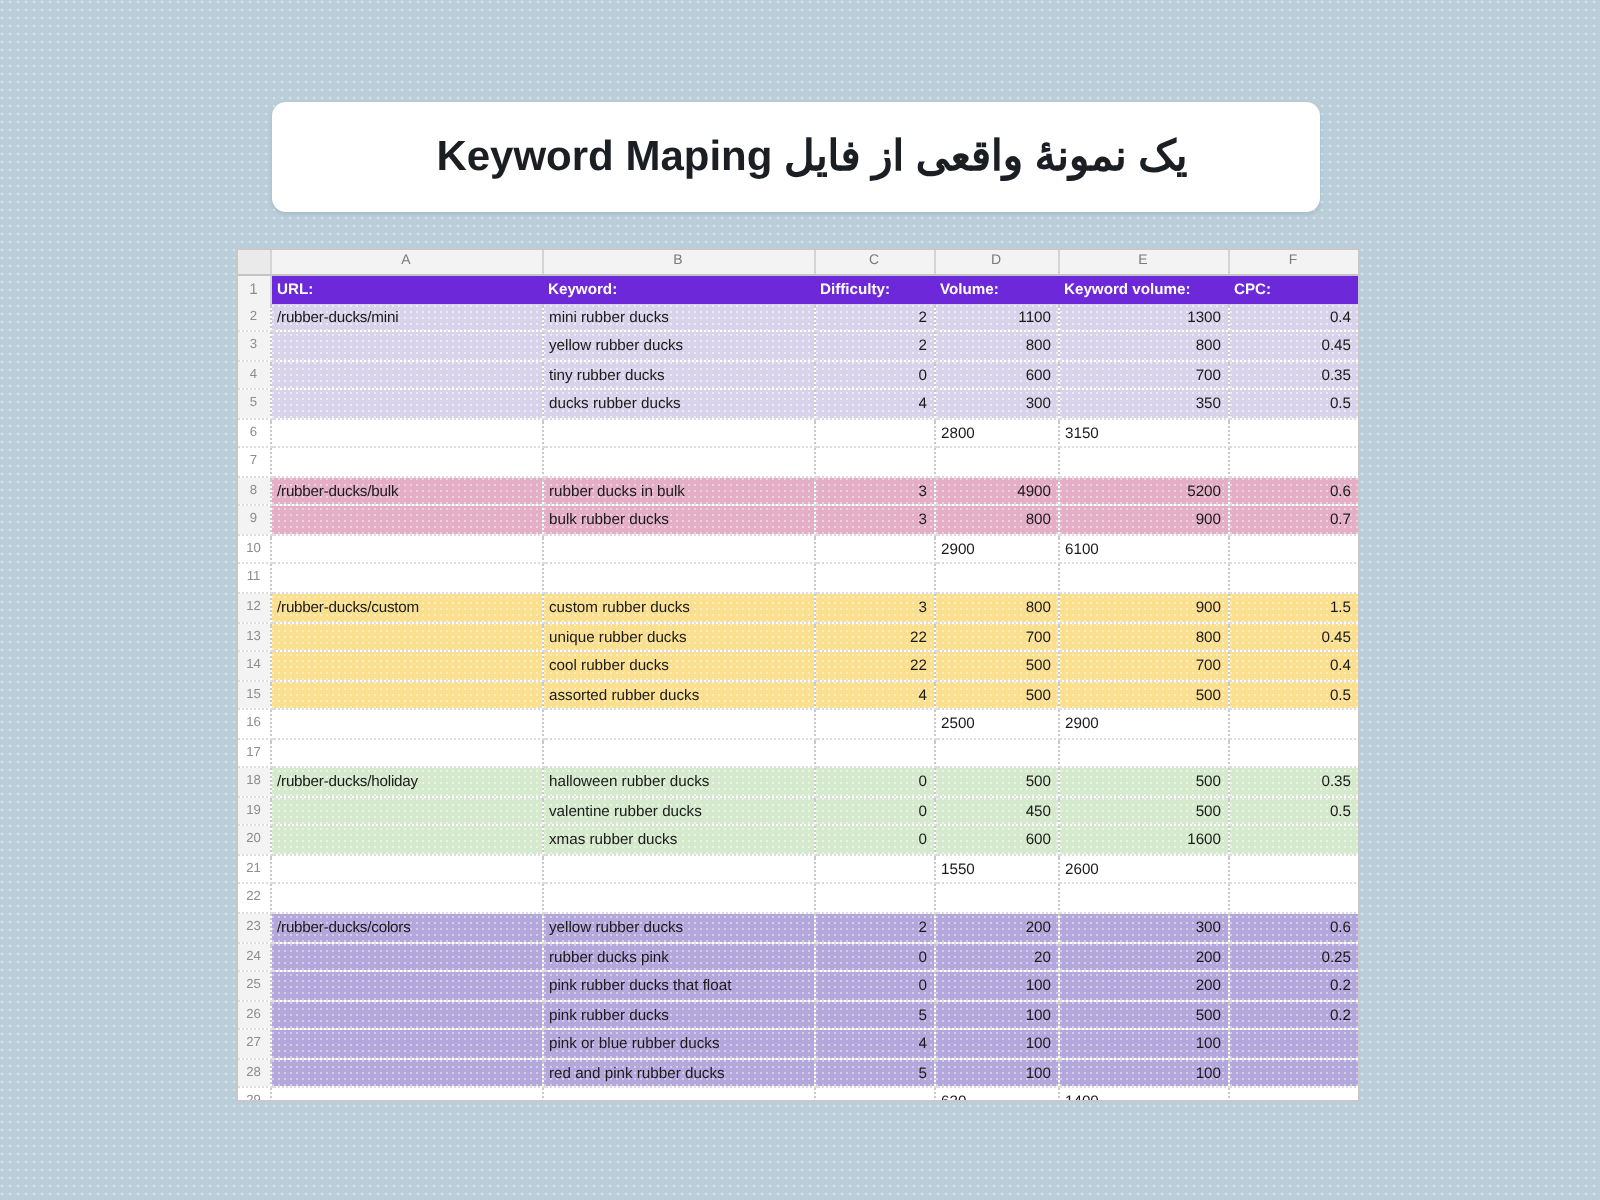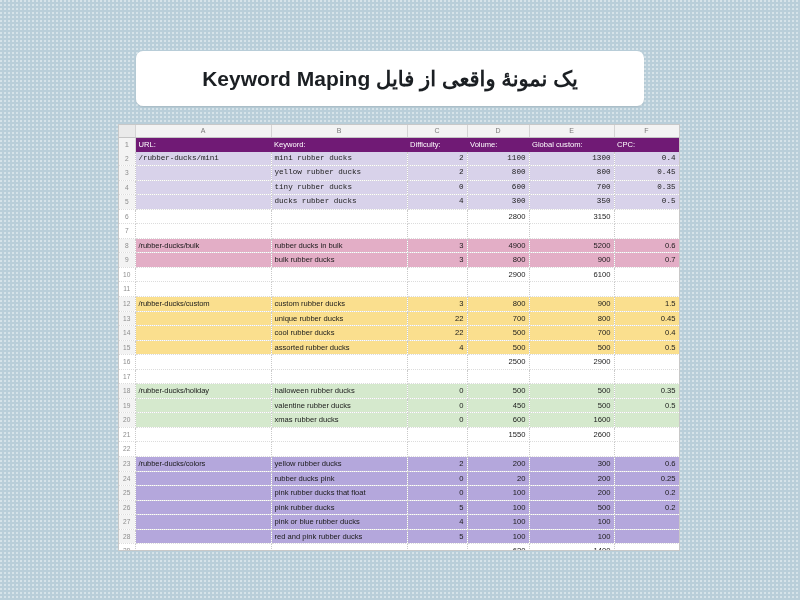--- a/index.html
+++ b/index.html
@@ -24,20 +24,21 @@
     left: 136px;
     top: 51px;
     width: 508px;
     height: 55px;
     background: #ffffff;
     border-radius: 7px;
     display: flex;
     align-items: center;
     justify-content: center;
     box-shadow: 0 1px 2px rgba(0,0,0,0.10);
+    padding-left: 16px;
   }
   #title-text {
     direction: rtl;
     unicode-bidi: plaintext;
     font-size: 21px;
     font-weight: bold;
     color: #1b1f23;
     letter-spacing: 0px;
     white-space: nowrap;
   }
@@ -100,42 +101,42 @@
     background: #f3f3f3;
     color: #8d8d8d;
     text-align: center;
     font-size: 6.6px;
     border-right: 1px solid #d4d4d4;
     border-bottom: 1px solid #e2e2e2;
   }
 
   
   tr.hdr td {
-    background: #701a75;
+    background: #6d28d9;
     color: #ffffff;
-    font-weight: normal;
+    font-weight: bold;
     font-size: 7.6px;
     border-right: none;
     border-bottom: none;
   }
   tr.hdr td.rownum {
     background: #f3f3f3;
     color: #8d8d8d;
     font-weight: normal;
     border-right: 1px solid #d4d4d4;
   }
 
   
   .num { text-align: right; }
   .url { font-weight: bold; letter-spacing: -0.1px; }
-  .tot { font-weight: bold; text-align: right; }
+  .tot { font-weight: bold; text-align: left; }
 
   
   .tint { background-repeat: repeat; background-size: 3px 3px; }
-  .t-mini   { background-color: #d8d2ea; background-image: radial-gradient(circle at 1px 1px, rgba(255,255,255,0.55) 0.6px, transparent 0.7px); font-family: Liberation Mono, monospace; }
+  .t-mini   { background-color: #d8d2ea; background-image: radial-gradient(circle at 1px 1px, rgba(255,255,255,0.55) 0.6px, transparent 0.7px); }
   .t-bulk   { background-color: #e3aec6; background-image: radial-gradient(circle at 1px 1px, rgba(255,255,255,0.42) 0.6px, transparent 0.7px); }
   .t-custom { background-color: #fadf8e; background-image: radial-gradient(circle at 1px 1px, rgba(255,255,255,0.45) 0.6px, transparent 0.7px); }
   .t-holiday{ background-color: #d5e9cd; background-image: radial-gradient(circle at 1px 1px, rgba(255,255,255,0.5) 0.6px, transparent 0.7px); }
   .t-colors { background-color: #b4a7dc; background-image: radial-gradient(circle at 1px 1px, rgba(255,255,255,0.42) 0.6px, transparent 0.7px); margin-top: 18px; }
 
   tr.blank td { background: #ffffff; }
   tr.totalrow td { background: #ffffff; }
 </style>
 </head>
 <body>
@@ -164,21 +165,21 @@
           <td>D</td>
           <td>E</td>
           <td>F</td>
         </tr>
         <tr class="hdr">
           <td class="rownum">1</td>
           <td>URL:</td>
           <td>Keyword:</td>
           <td>Difficulty:</td>
           <td>Volume:</td>
-          <td>Global custom:</td>
+          <td>Keyword volume:</td>
           <td>CPC:</td>
         </tr>
         <tr>
           <td class="rownum">2</td>
           <td class="tint t-mini url">/rubber-ducks/mini</td>
           <td class="tint t-mini">mini rubber ducks</td>
           <td class="tint t-mini num">2</td>
           <td class="tint t-mini num">1100</td>
           <td class="tint t-mini num">1300</td>
           <td class="tint t-mini num">0.4</td>

